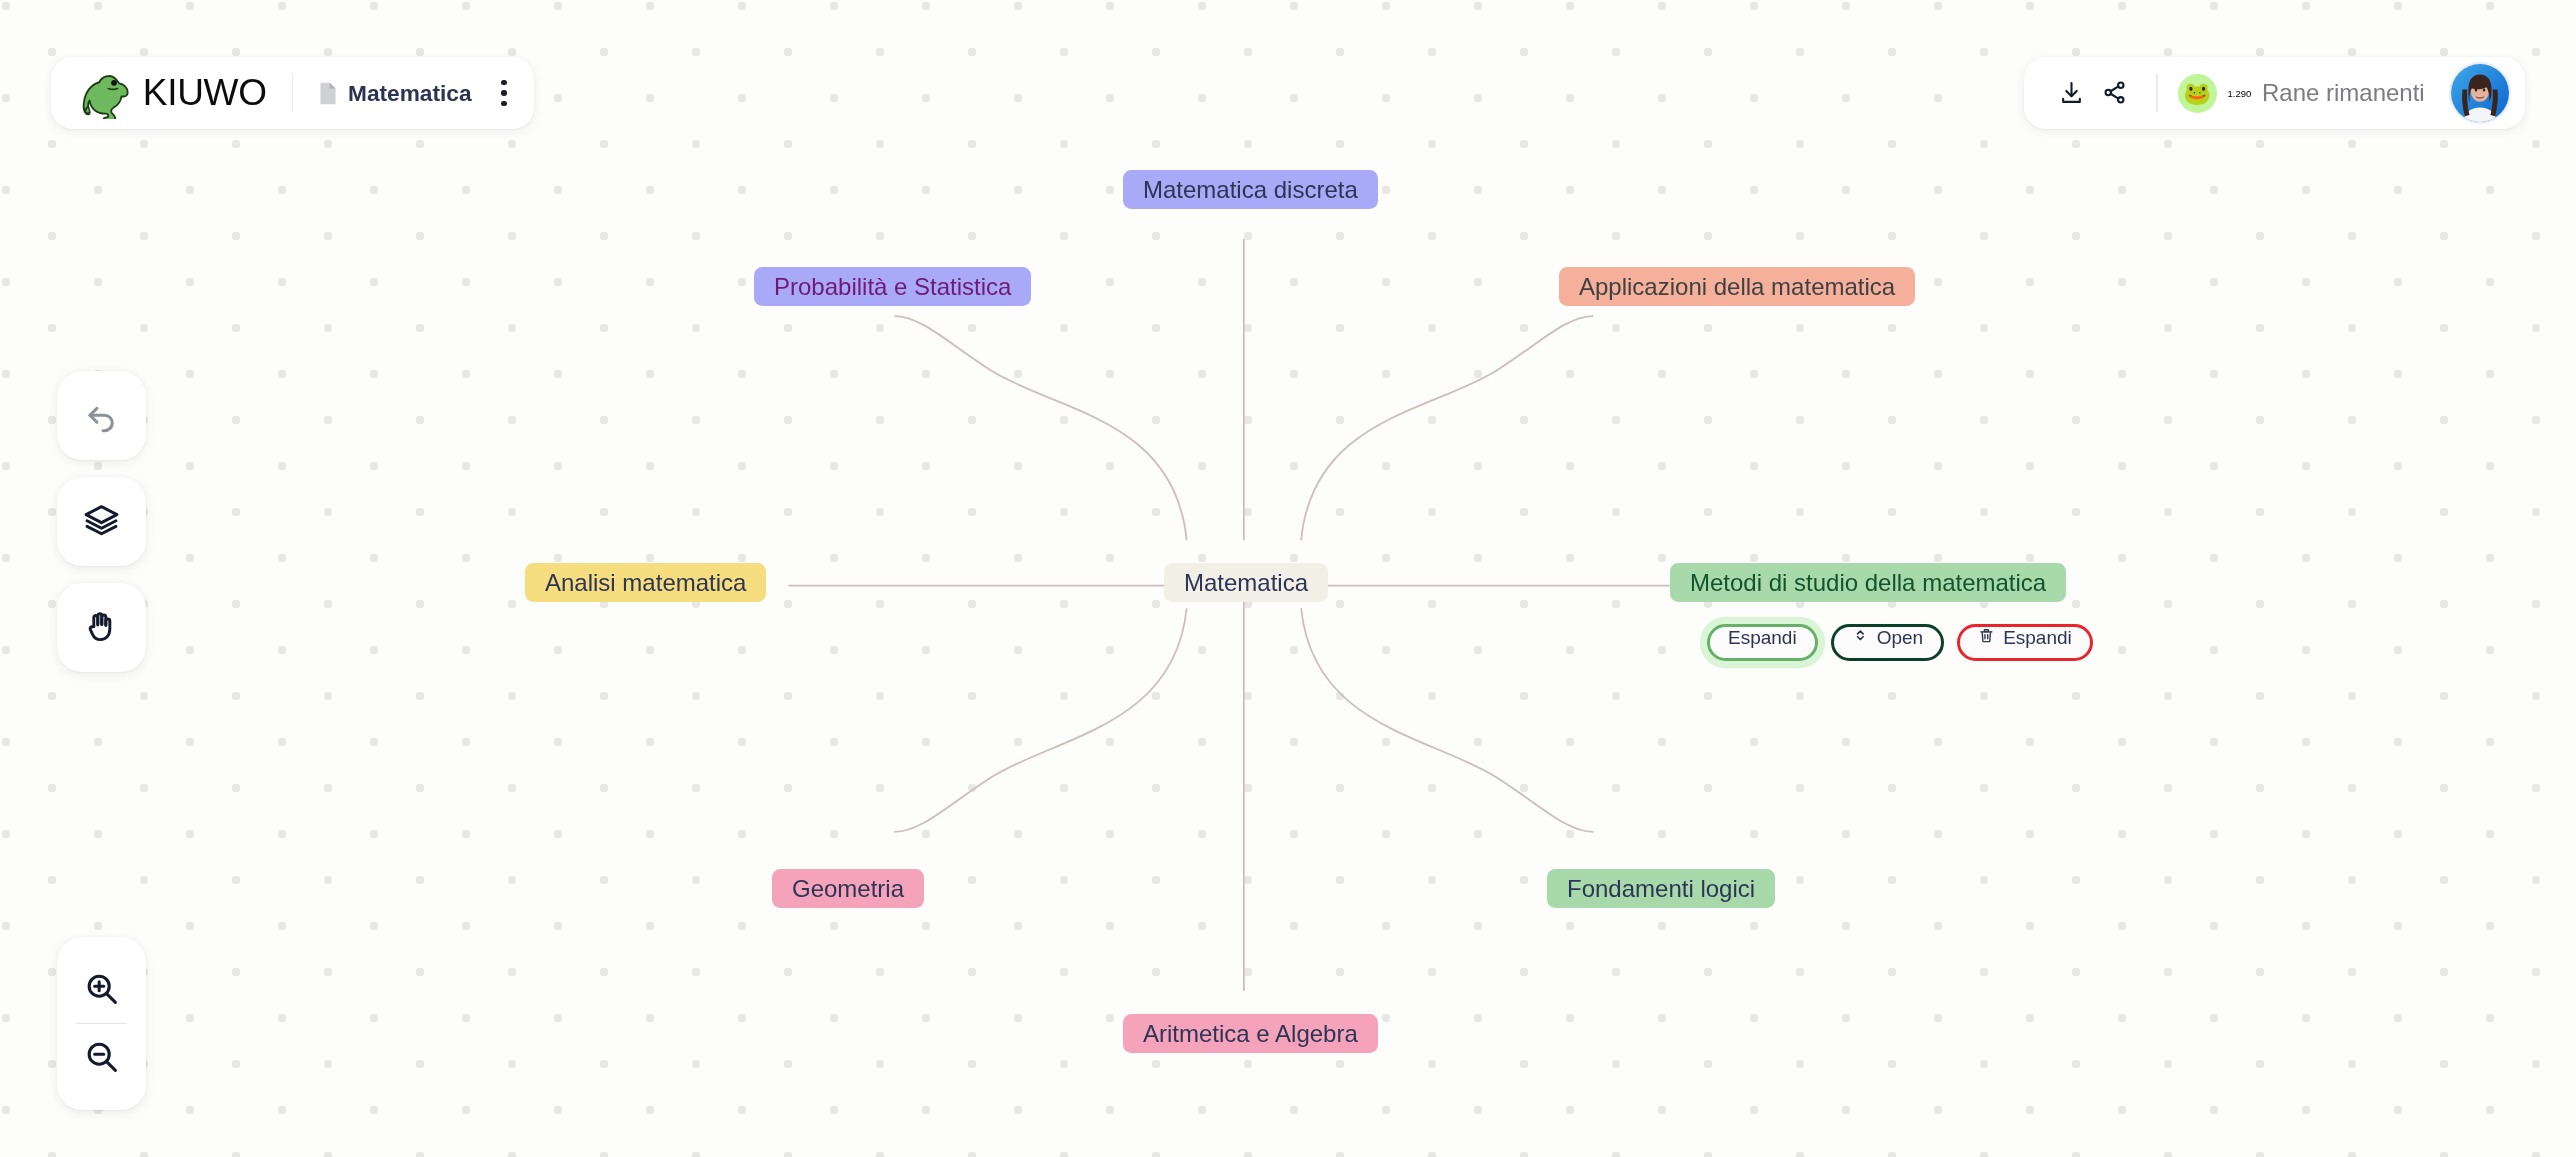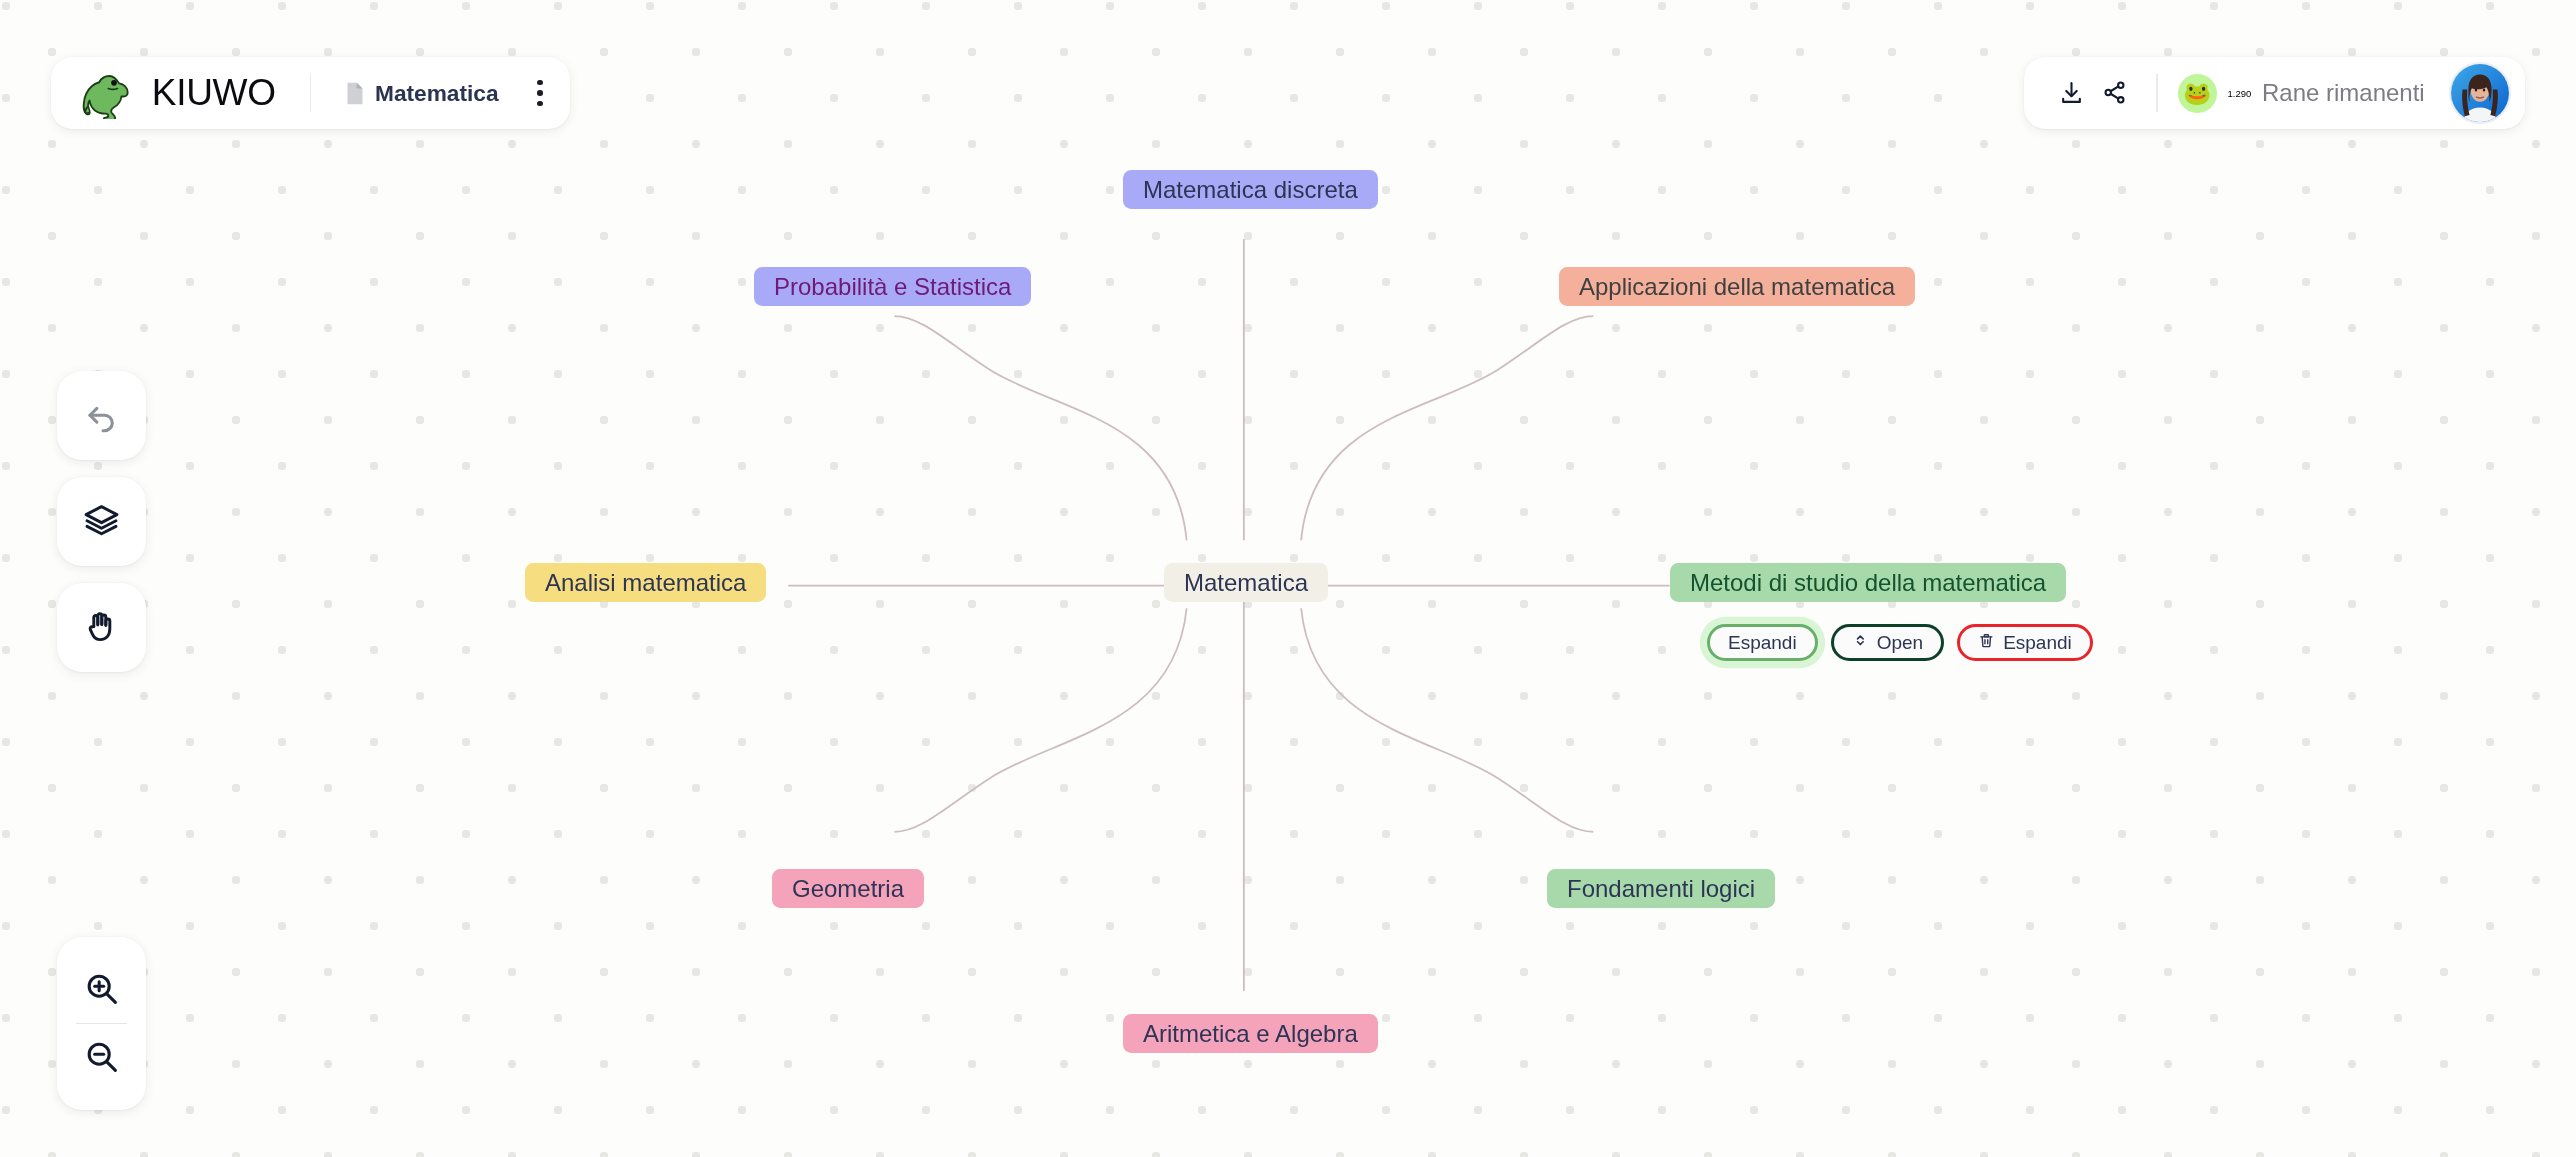--- a/index.html
+++ b/index.html
@@ -33,21 +33,21 @@
   .hdr-card {
     position: absolute;
     background: #ffffff;
     border-radius: 21.5px;
     box-shadow: 0 2.4px 10.7px rgba(30,35,60,.07), 0 0.6px 1.8px rgba(30,35,60,.05);
     display: flex; align-items: center;
   }
   #brand-card {
     left: 51px; top: 57px;
     height: 72px; padding: 0 24px 0 21.5px;
-    gap: 14px;
+    gap: 5px;
   }
   #frog-logo { width: 57px; height: 51px; flex: none; }
   #brand-name {
     font-size: 37px; font-weight: 400; color: #0c0c10;
     letter-spacing: -0.3px; margin-left: 8.3px; white-space: nowrap;
   }
   .vdivider { width: 1.8px; height: 38px; background: #e9e9ee; margin: 0 20px; flex: none; }
   #doc-chip { display: flex; align-items: center; gap: 9.5px; }
   #doc-icon { width: 20px; height: 25px; flex: none; }
   #doc-title {
@@ -117,21 +117,21 @@
     cursor: pointer;
   }
   .node.root { background: #f2efe6; }
 
   
   #node-actions {
     position: absolute;
     display: flex; align-items: center; gap: 13px;
   }
   .act-btn {
-    display: flex; align-items: center; justify-content: center;
+    display: flex; align-items: flex-start; justify-content: center;
     gap: 8.3px;
     height: 37px; padding: 0 18px;
     border-radius: 19px;
     background: #fbfbfc;
     font-size: 19px; color: #2d3554;
     cursor: pointer; white-space: nowrap;
   }
   #act-espandi {
     border: 3.6px solid #66b06a;
     box-shadow: 0 0 0 7.2px #d9f5d6;

